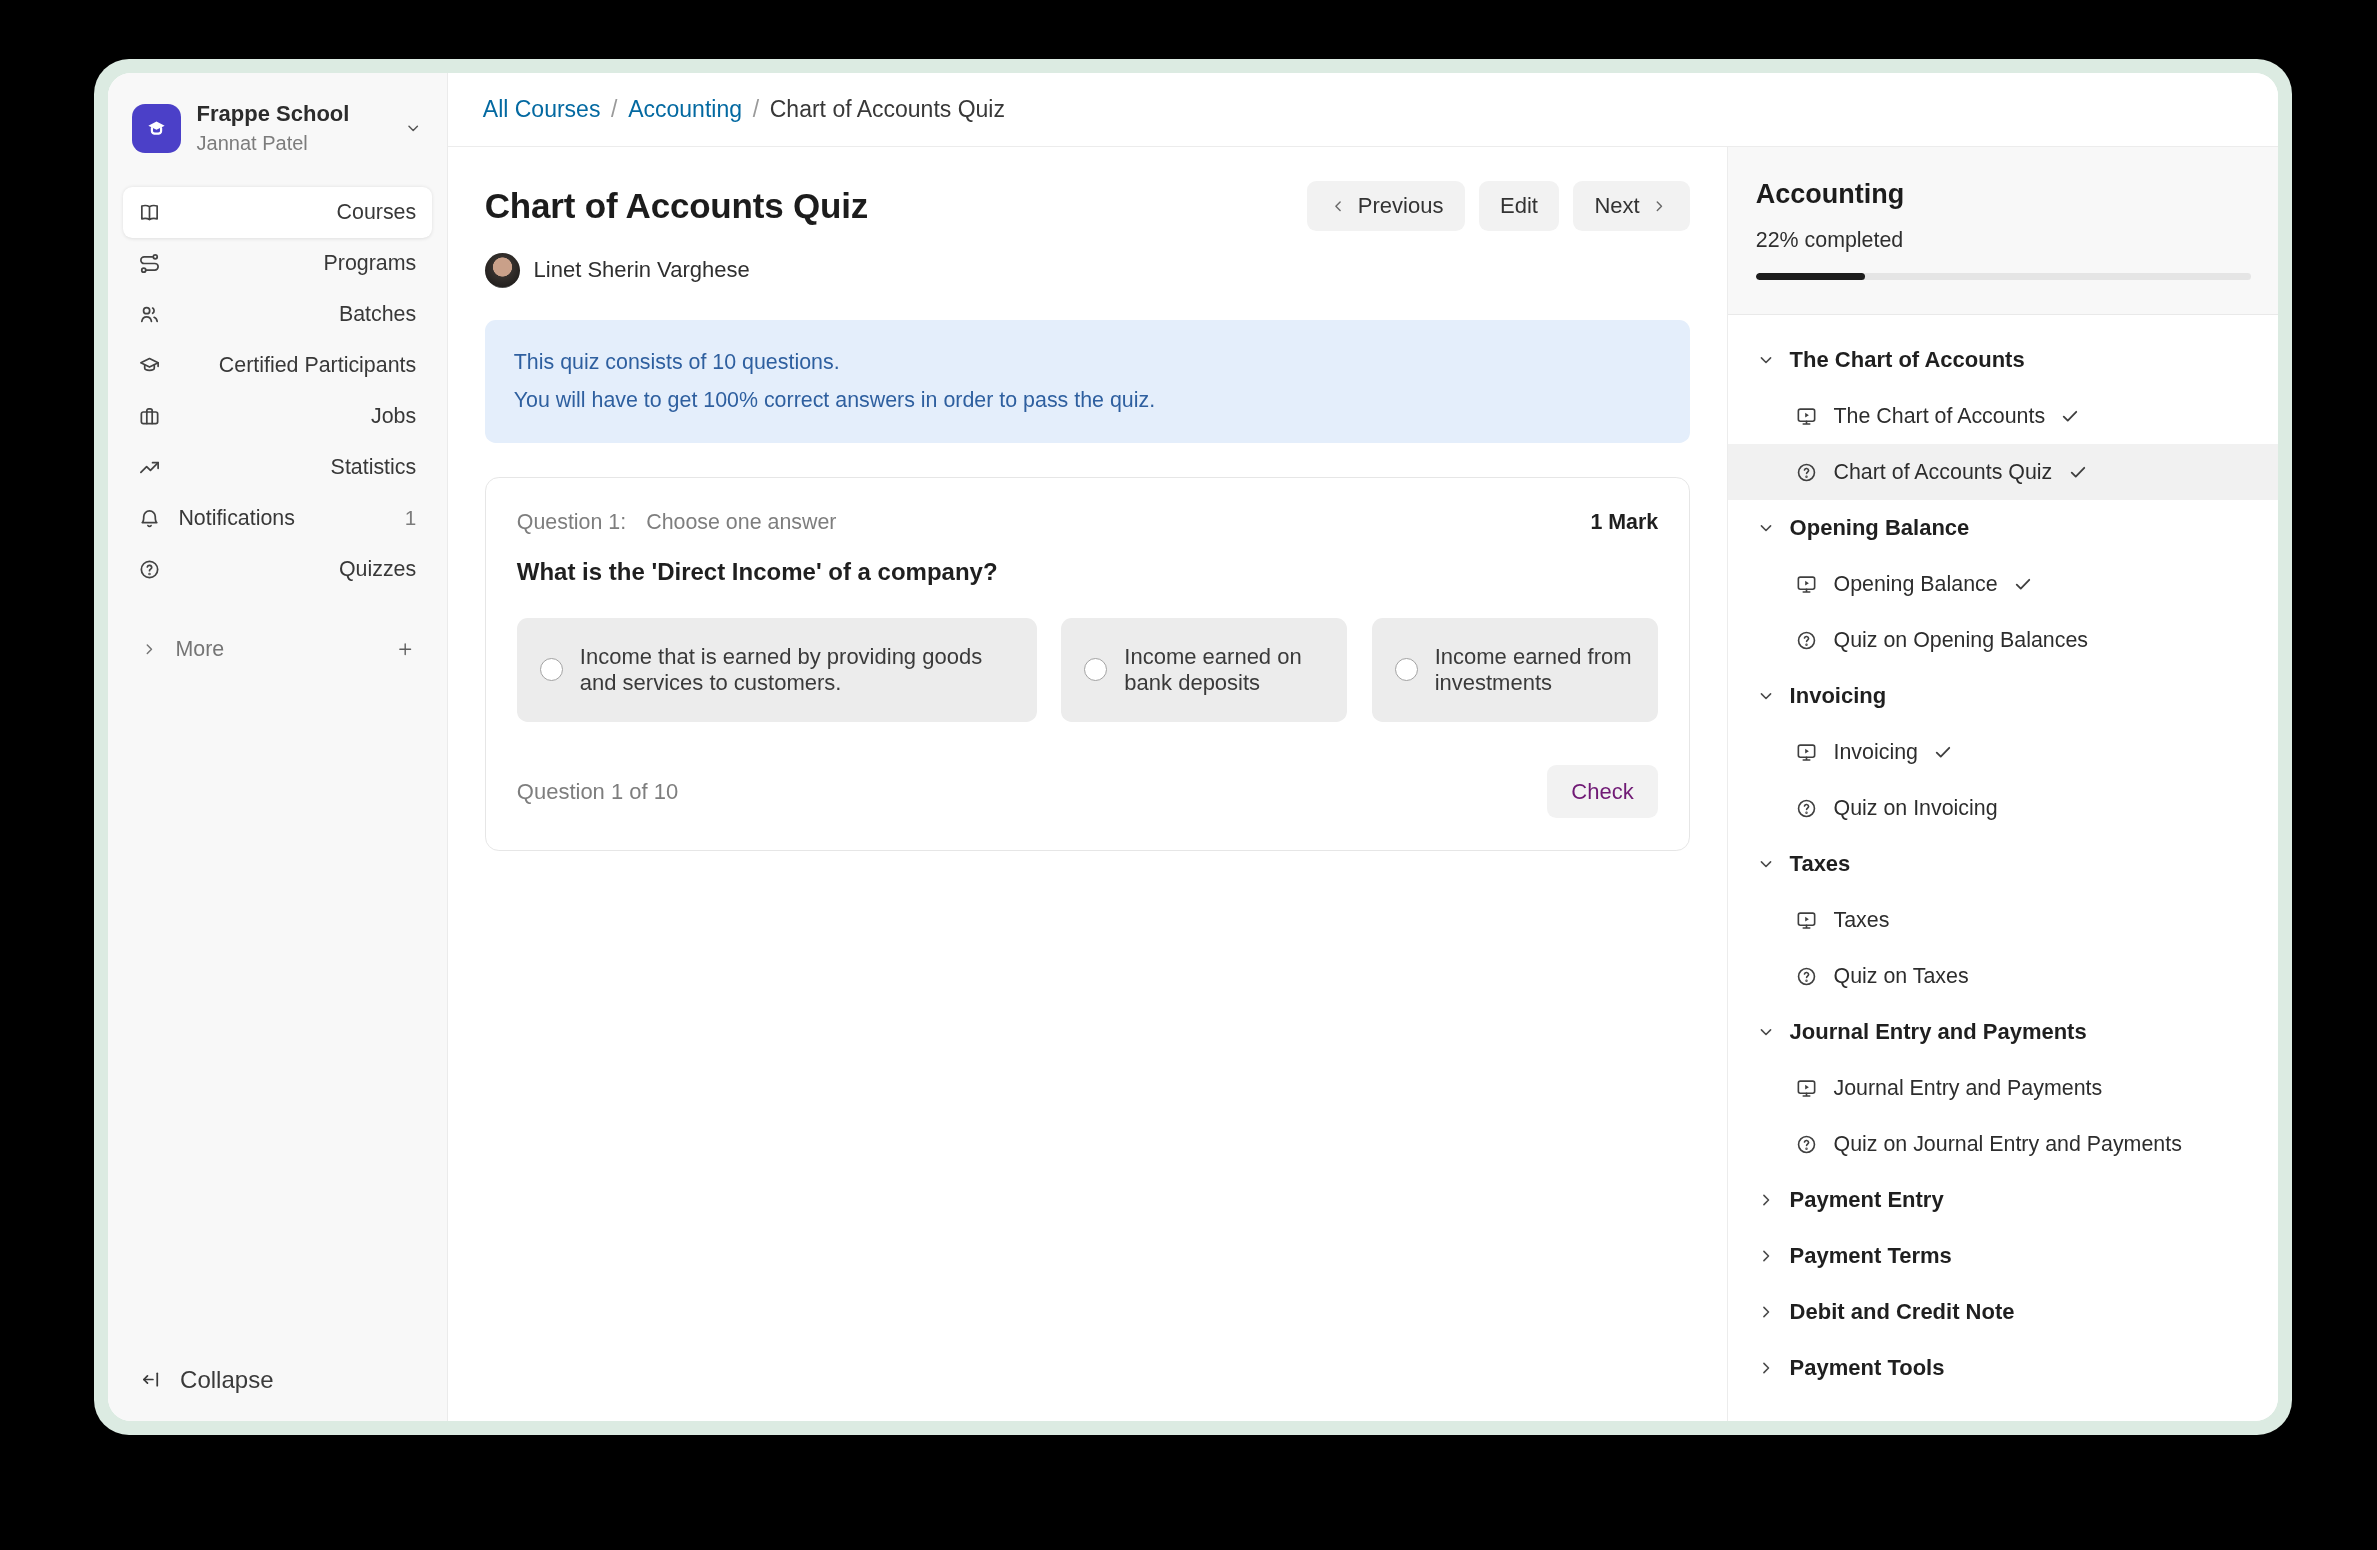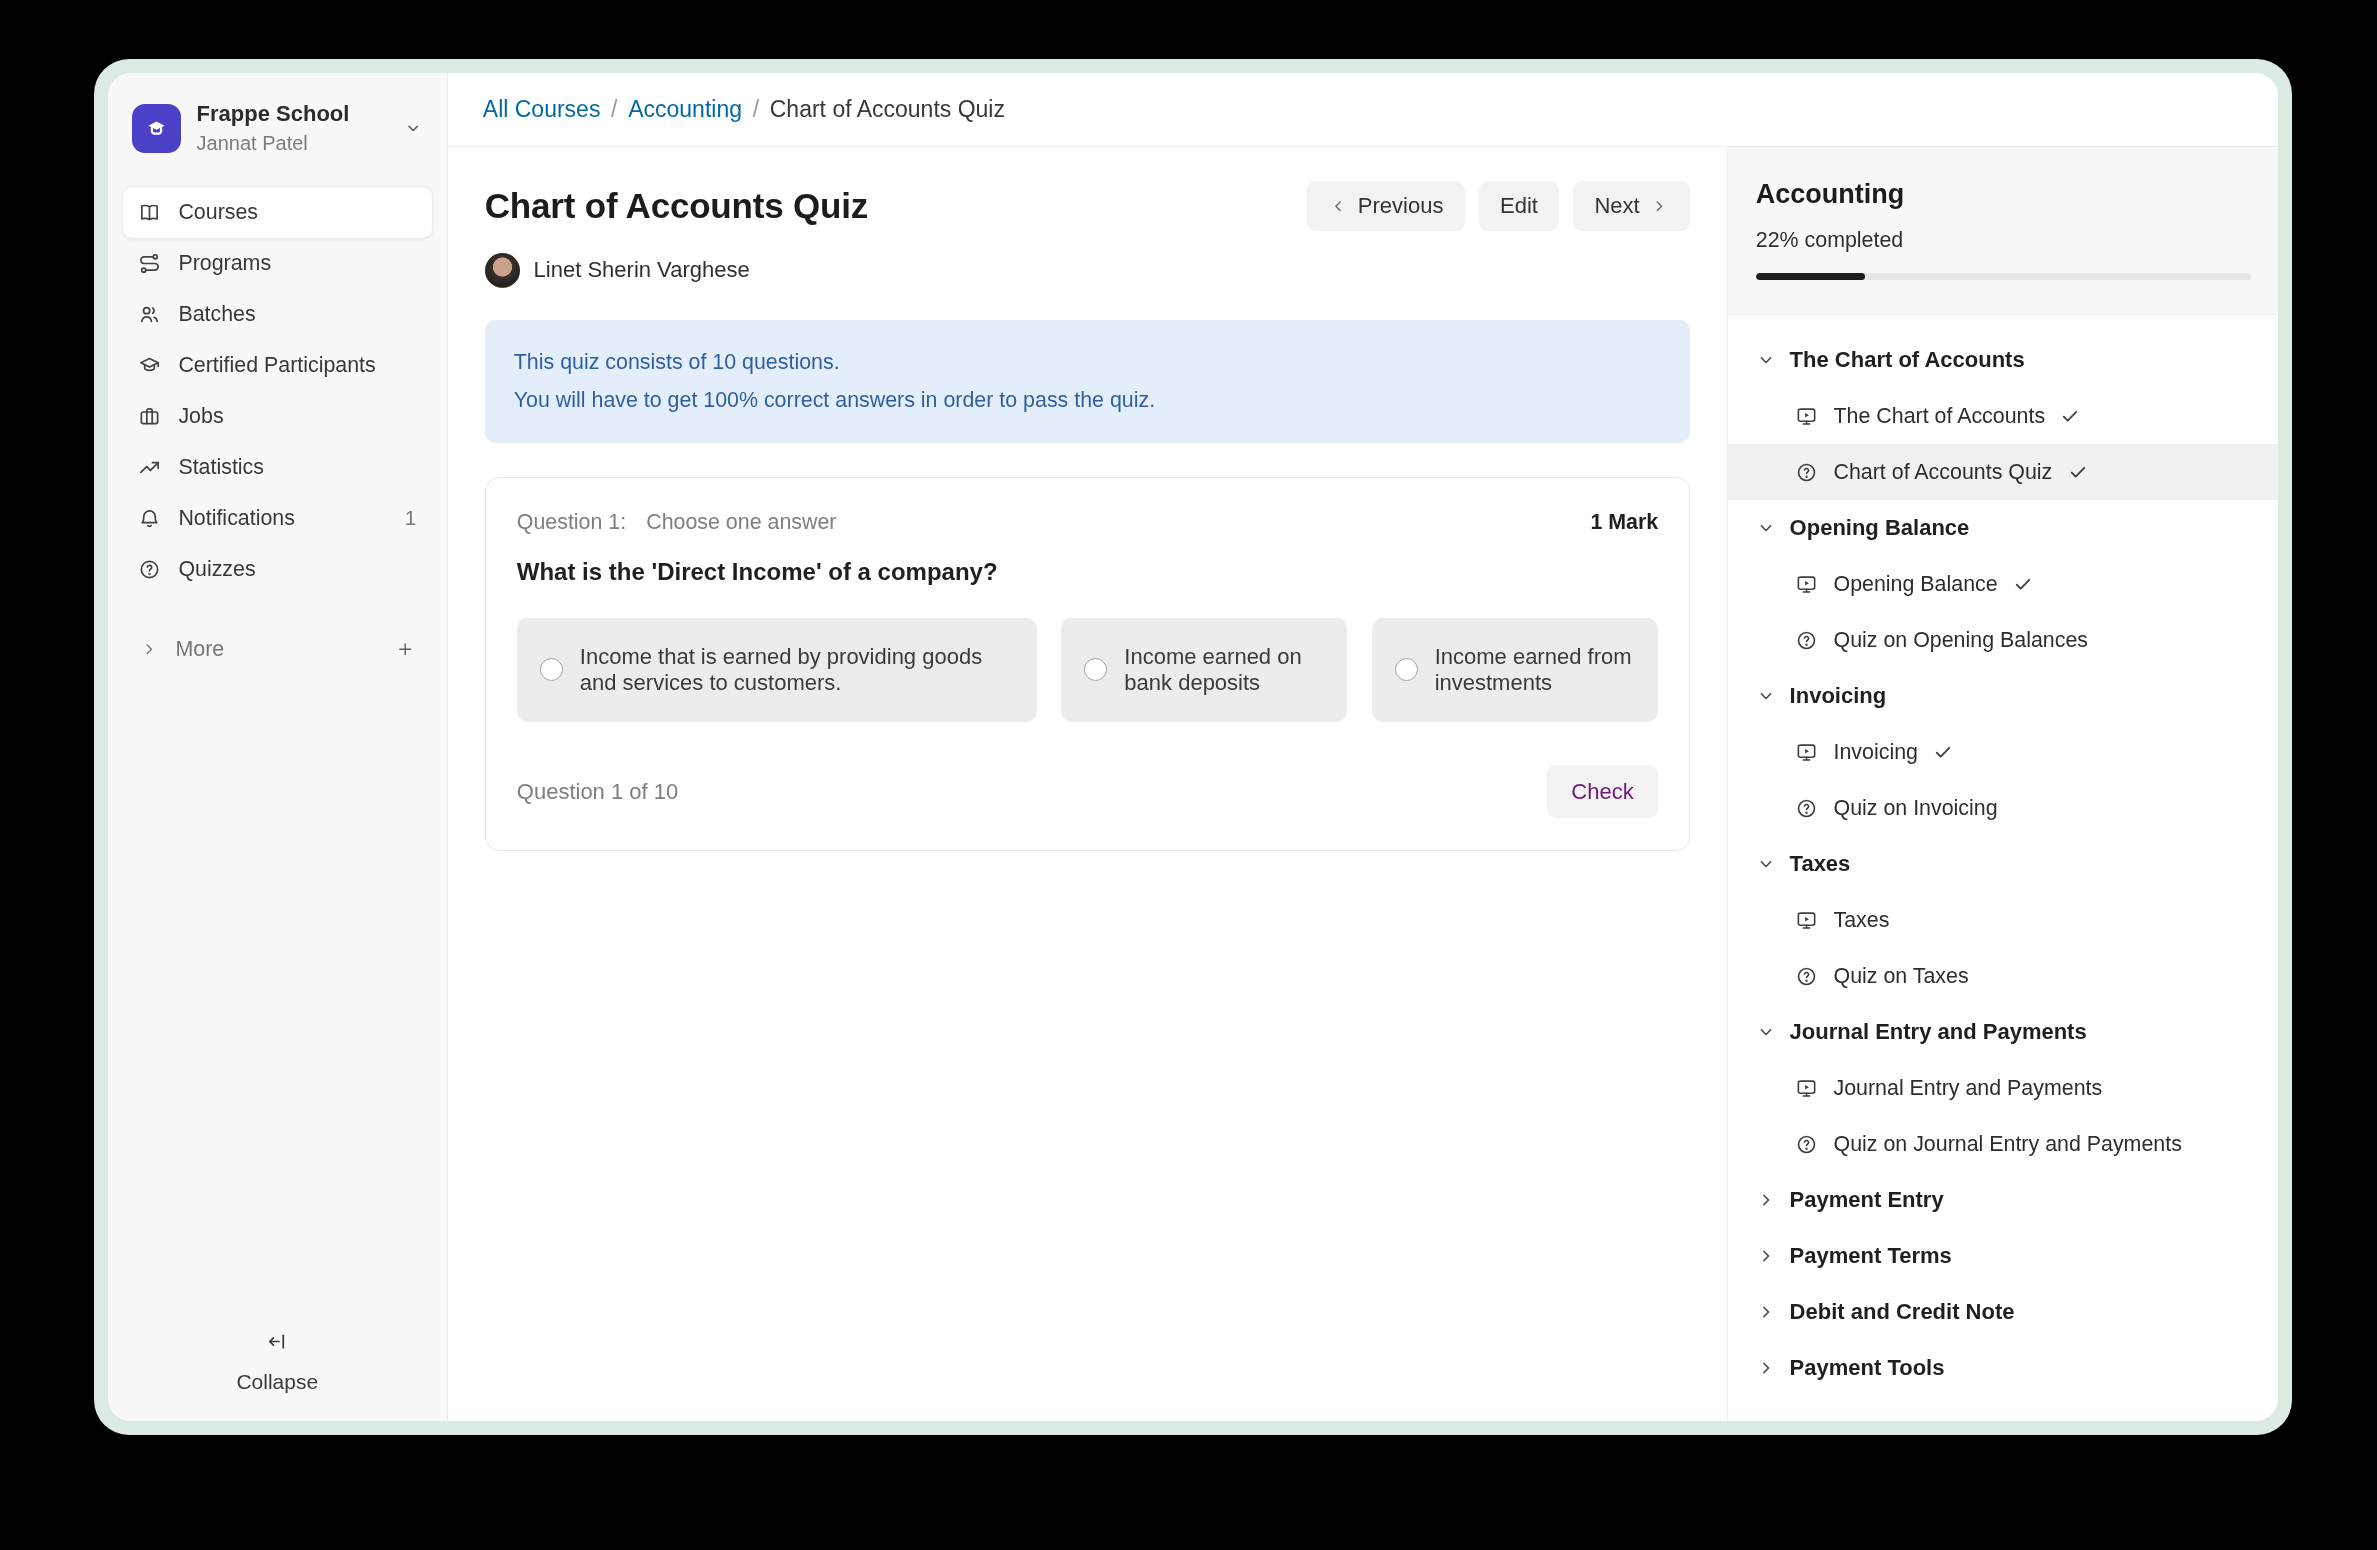--- a/index.html
+++ b/index.html
@@ -14,30 +14,30 @@
              display: flex; flex-direction: column; padding: 23px 15.3px 20px; }
   .brand { display: flex; align-items: center; gap: 15.3px; padding: 4.6px 9.2px; margin-bottom: 26px; cursor: pointer; }
   .logo { width: 49px; height: 49px; border-radius: 13px; background: #4b40c8; flex: 0 0 49px;
           display: flex; align-items: center; justify-content: center; }
   .brand-text { line-height: 1.25; }
   .brand-title { font-size: 22px; font-weight: 700; color: #2c2c2c; }
   .brand-sub { font-size: 20px; color: #7c7c7c; margin-top: 3.1px; }
   .brand .chev { margin-left: auto; color: #555; }
 
   .nav-item { display: flex; align-items: center; gap: 17px; height: 51px; padding: 0 15.3px;
-              border-radius: 9.2px; font-size: 21.4px; color: #383838; cursor: pointer; }
+              border-radius: 9.2px; font-size: 21.4px; color: #383838; cursor: pointer; justify-content: space-between; }
   .nav-item.active { background: #fff; box-shadow: 0 0.8px 3.8px rgba(0,0,0,.10); }
   .nav-item .icon { color: #434343; }
   .nav-badge { margin-left: auto; color: #7c7c7c; font-size: 20.7px; }
   .more-row { display: flex; align-items: center; gap: 17px; margin-top: 32px; padding: 0 17px;
               font-size: 21.4px; color: #757575; height: 46px; cursor: pointer; }
   .more-row .plus { margin-left: auto; color: #5c5c5c; }
   .side-spacer { flex: 1; }
-  .collapse-row { display: flex; align-items: center; gap: 17px; padding: 7.7px 17px; font-size: 21px;
-                  color: #3a3a3a; cursor: pointer; flex-direction: column; }
+  .collapse-row { display: flex; align-items: center; gap: 17px; padding: 7.7px 17px; font-size: 24px;
+                  color: #3a3a3a; cursor: pointer; }
 
   
   .right-col { flex: 1; display: flex; flex-direction: column; min-width: 0; }
   .topbar { height: 74px; flex: 0 0 74px; border-bottom: 0.8px solid #ececec; display: flex;
             align-items: center; padding: 0 35px; font-size: 23px; background: #fff; }
   .crumb { color: #0369a1; text-decoration: none; cursor: pointer; }
   .crumb-sep { color: #9a9a9a; margin: 0 10.7px; }
   .crumb-current { color: #383838; }
 
   .body-row { flex: 1; display: flex; min-height: 0; }

